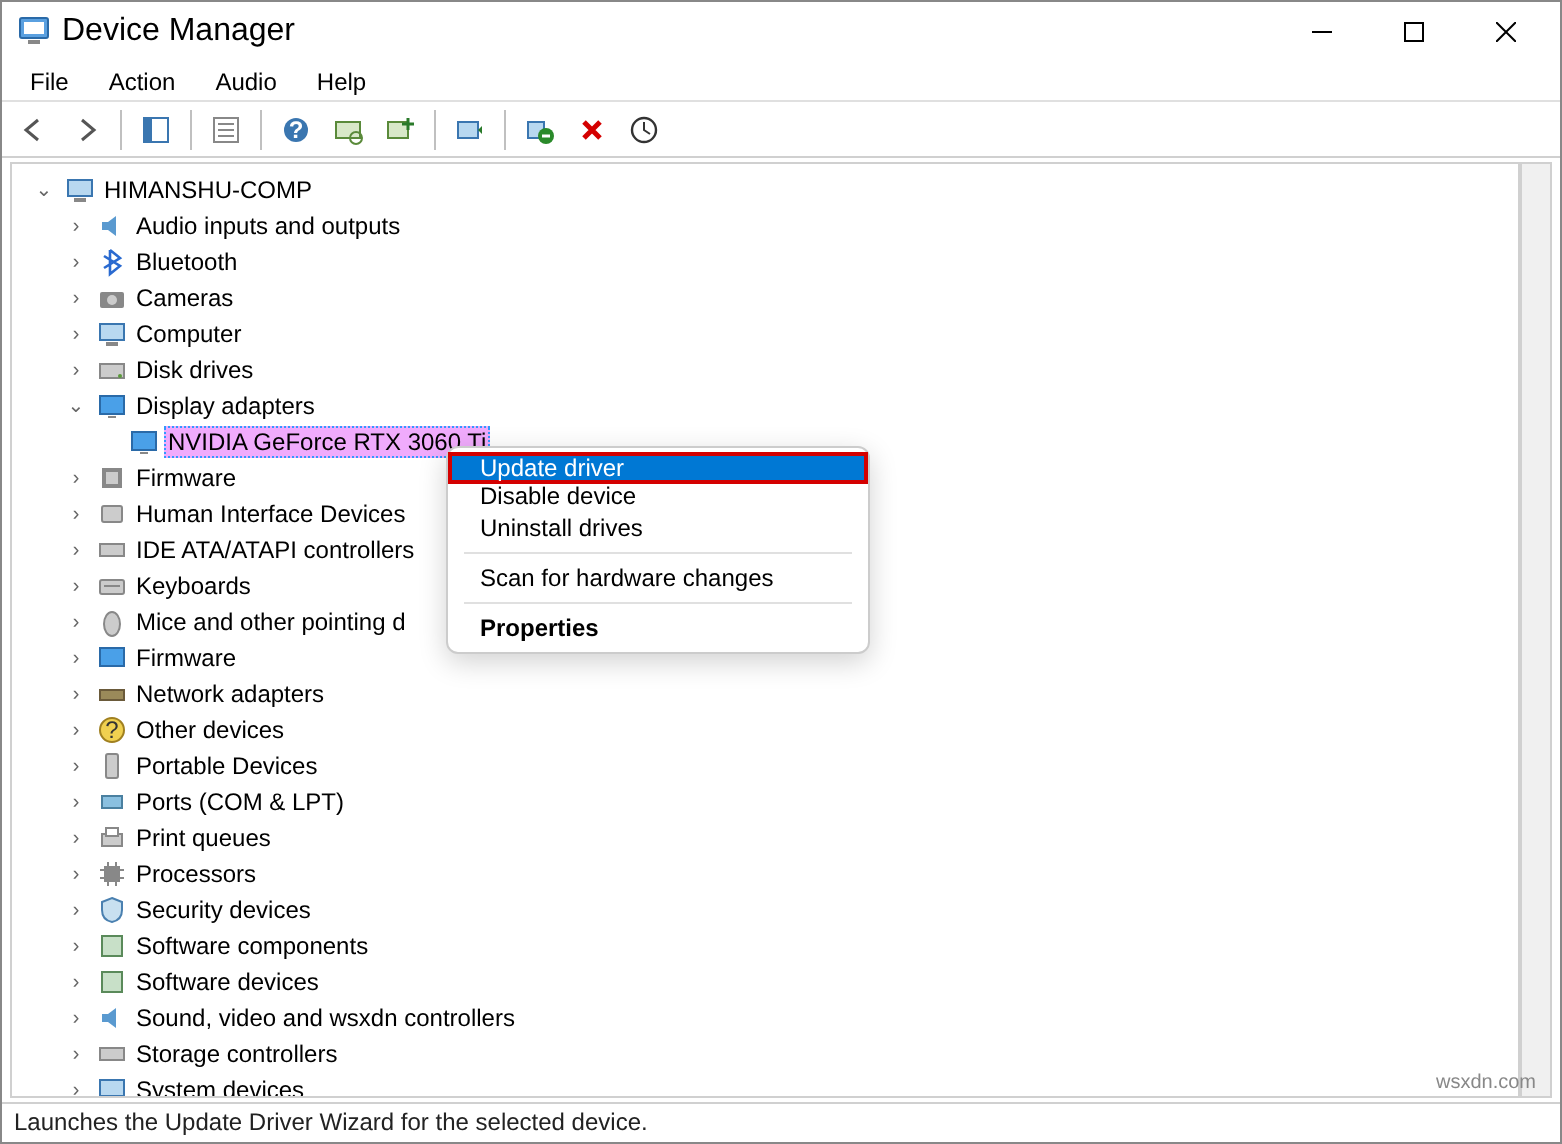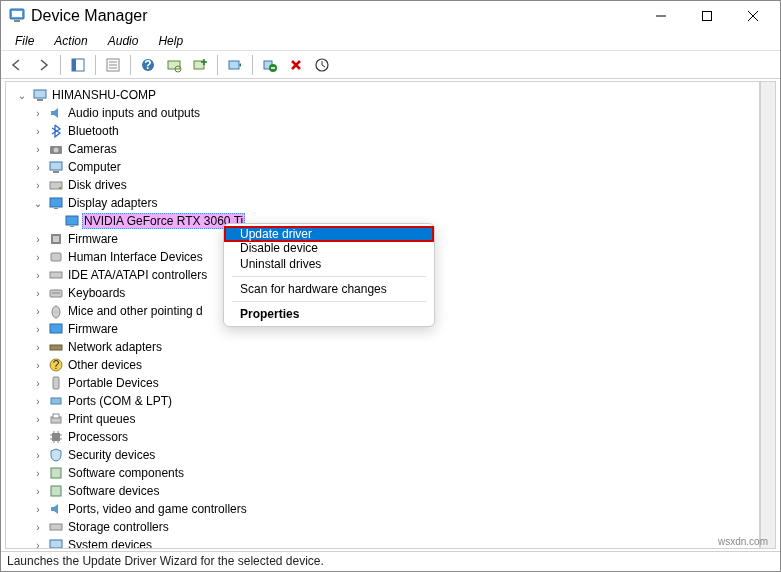--- a/index.html
+++ b/index.html
@@ -3,21 +3,21 @@
 <meta charset="utf-8">
 <style>
 * { box-sizing: border-box; margin: 0; padding: 0; font-family: "Segoe UI", Tahoma, sans-serif; font-size: 12px; }
 body { background: #fff; width: 781px; height: 572px; overflow: hidden; border: 1px solid #888; position: relative; }
 .titlebar { height: 30px; display: flex; align-items: center; padding: 0 4px; }
 .titlebar .app-icon { width: 16px; height: 16px; margin: 0 6px 0 4px; }
 .titlebar .title { flex: 0 0 auto; font-size: 16px; }
 .titlebar .spacer { flex: 1; }
 .winbtn { width: 46px; height: 30px; display: flex; align-items: center; justify-content: center; }
 .menubar { height: 20px; display: flex; align-items: center; padding: 0 6px; gap: 4px; border-bottom: 1px solid #e0e0e0; }
-.menubar .menuitem { padding: 2px 8px; font-style: italic; }
+.menubar .menuitem { padding: 2px 8px; }
 .toolbar { height: 28px; display: flex; align-items: center; padding: 0 4px; gap: 2px; border-bottom: 1px solid #d0d0d0; }
 .toolbar .tbtn { width: 24px; height: 24px; display: flex; align-items: center; justify-content: center; border: 1px solid transparent; }
 .toolbar .sep { width: 1px; height: 20px; background: #c0c0c0; margin: 0 3px; }
 .tree { position: absolute; top: 80px; left: 4px; right: 20px; bottom: 22px; overflow: hidden; background: #fff; border: 1px solid #d0d0d0; padding: 4px 2px; }
 .scrollbar { position: absolute; top: 80px; right: 4px; width: 16px; bottom: 22px; background: #f0f0f0; border: 1px solid #d0d0d0; }
 .node { display: flex; align-items: center; height: 18px; white-space: nowrap; }
 .node .exp { width: 16px; height: 16px; display: flex; align-items: center; justify-content: center; color: #666; font-size: 10px; cursor: pointer; }
 .node .devicon { width: 16px; height: 16px; margin: 0 2px; flex-shrink: 0; }
 .node .label { padding: 0 2px; }
 .node.selected .label { background: #f0abfc; border: 1px dotted #3399ff; padding: 0 1px; }
@@ -364,21 +364,21 @@
       </span>
       <span class="label">Software devices</span>
     </div>
   <div class="node ind2">
       <span class="exp">›</span>
       <span class="devicon">
         <svg width="16" height="16">
           <path d="M3 6 L6 6 L10 3 L10 13 L6 10 L3 10 Z" fill="#5a9ad0"></path>
         </svg>
       </span>
-      <span class="label">Ports, video and game controllers</span>
+      <span class="label">Sound, video and wsxdn controllers</span>
     </div>
   <div class="node ind2">
       <span class="exp">›</span>
       <span class="devicon">
         <svg width="16" height="16">
           <rect x="2" y="5" width="12" height="6" fill="#ccc" stroke="#888"></rect>
         </svg>
       </span>
       <span class="label">Storage controllers</span>
     </div>

